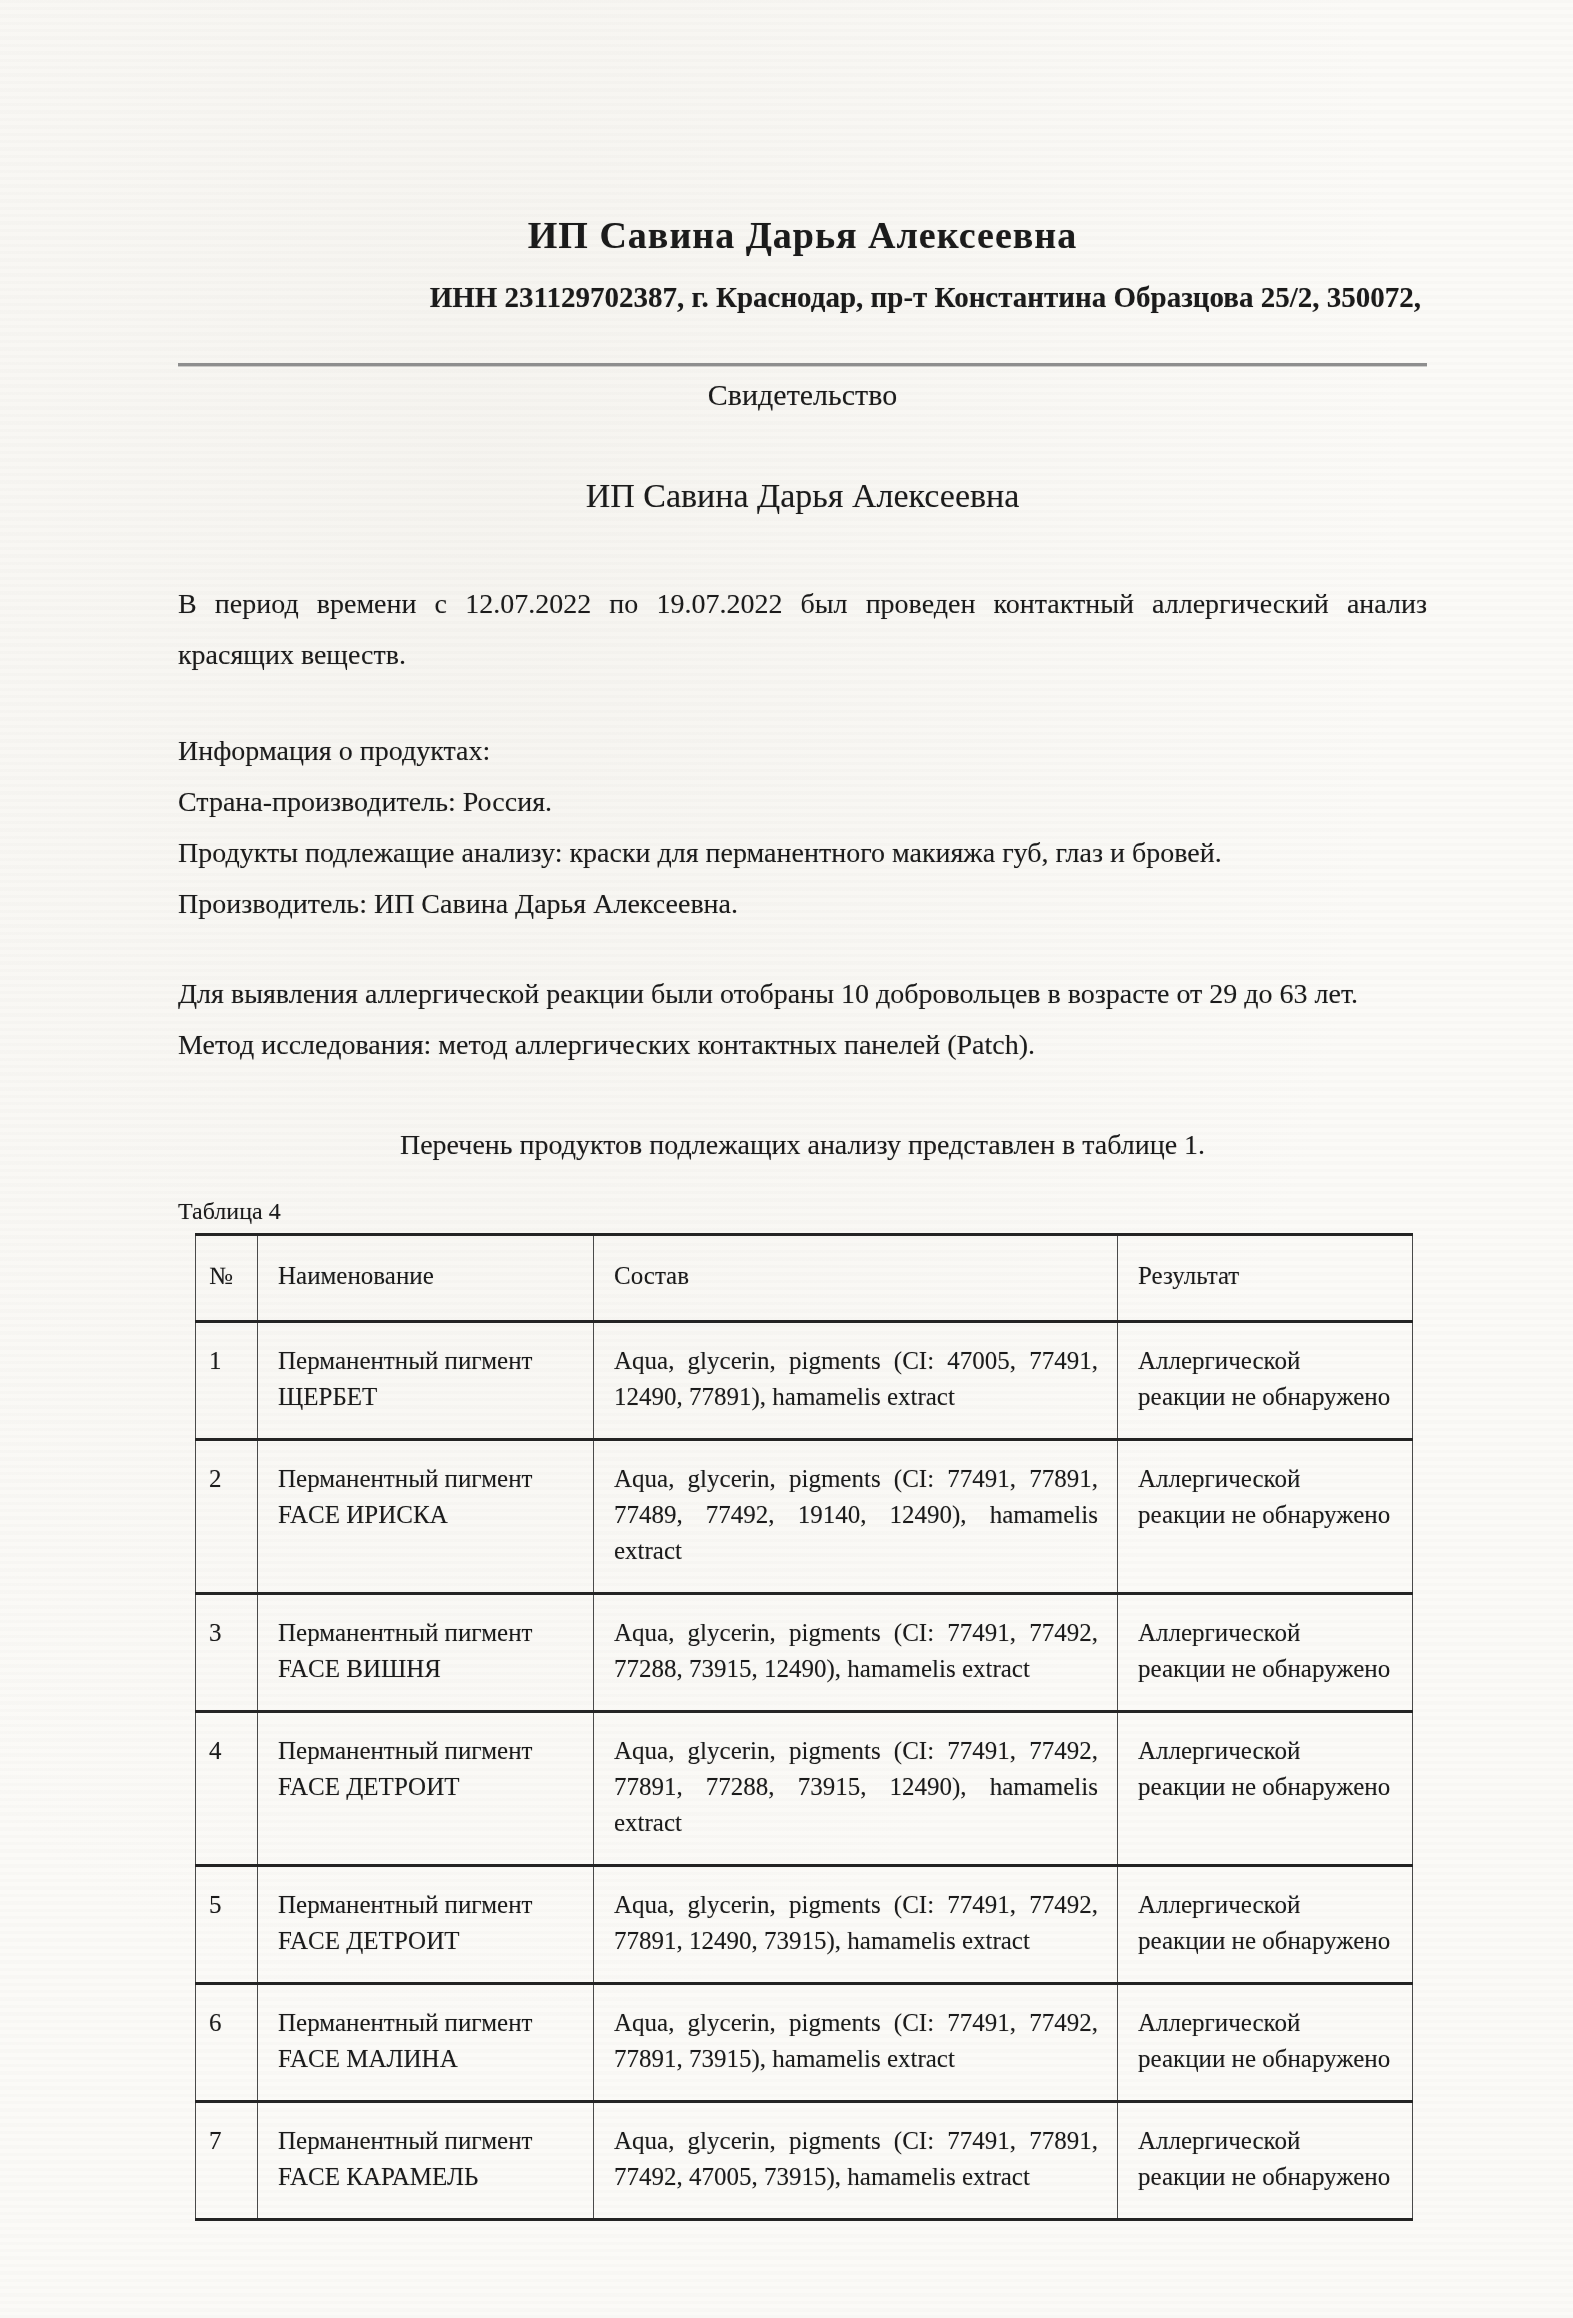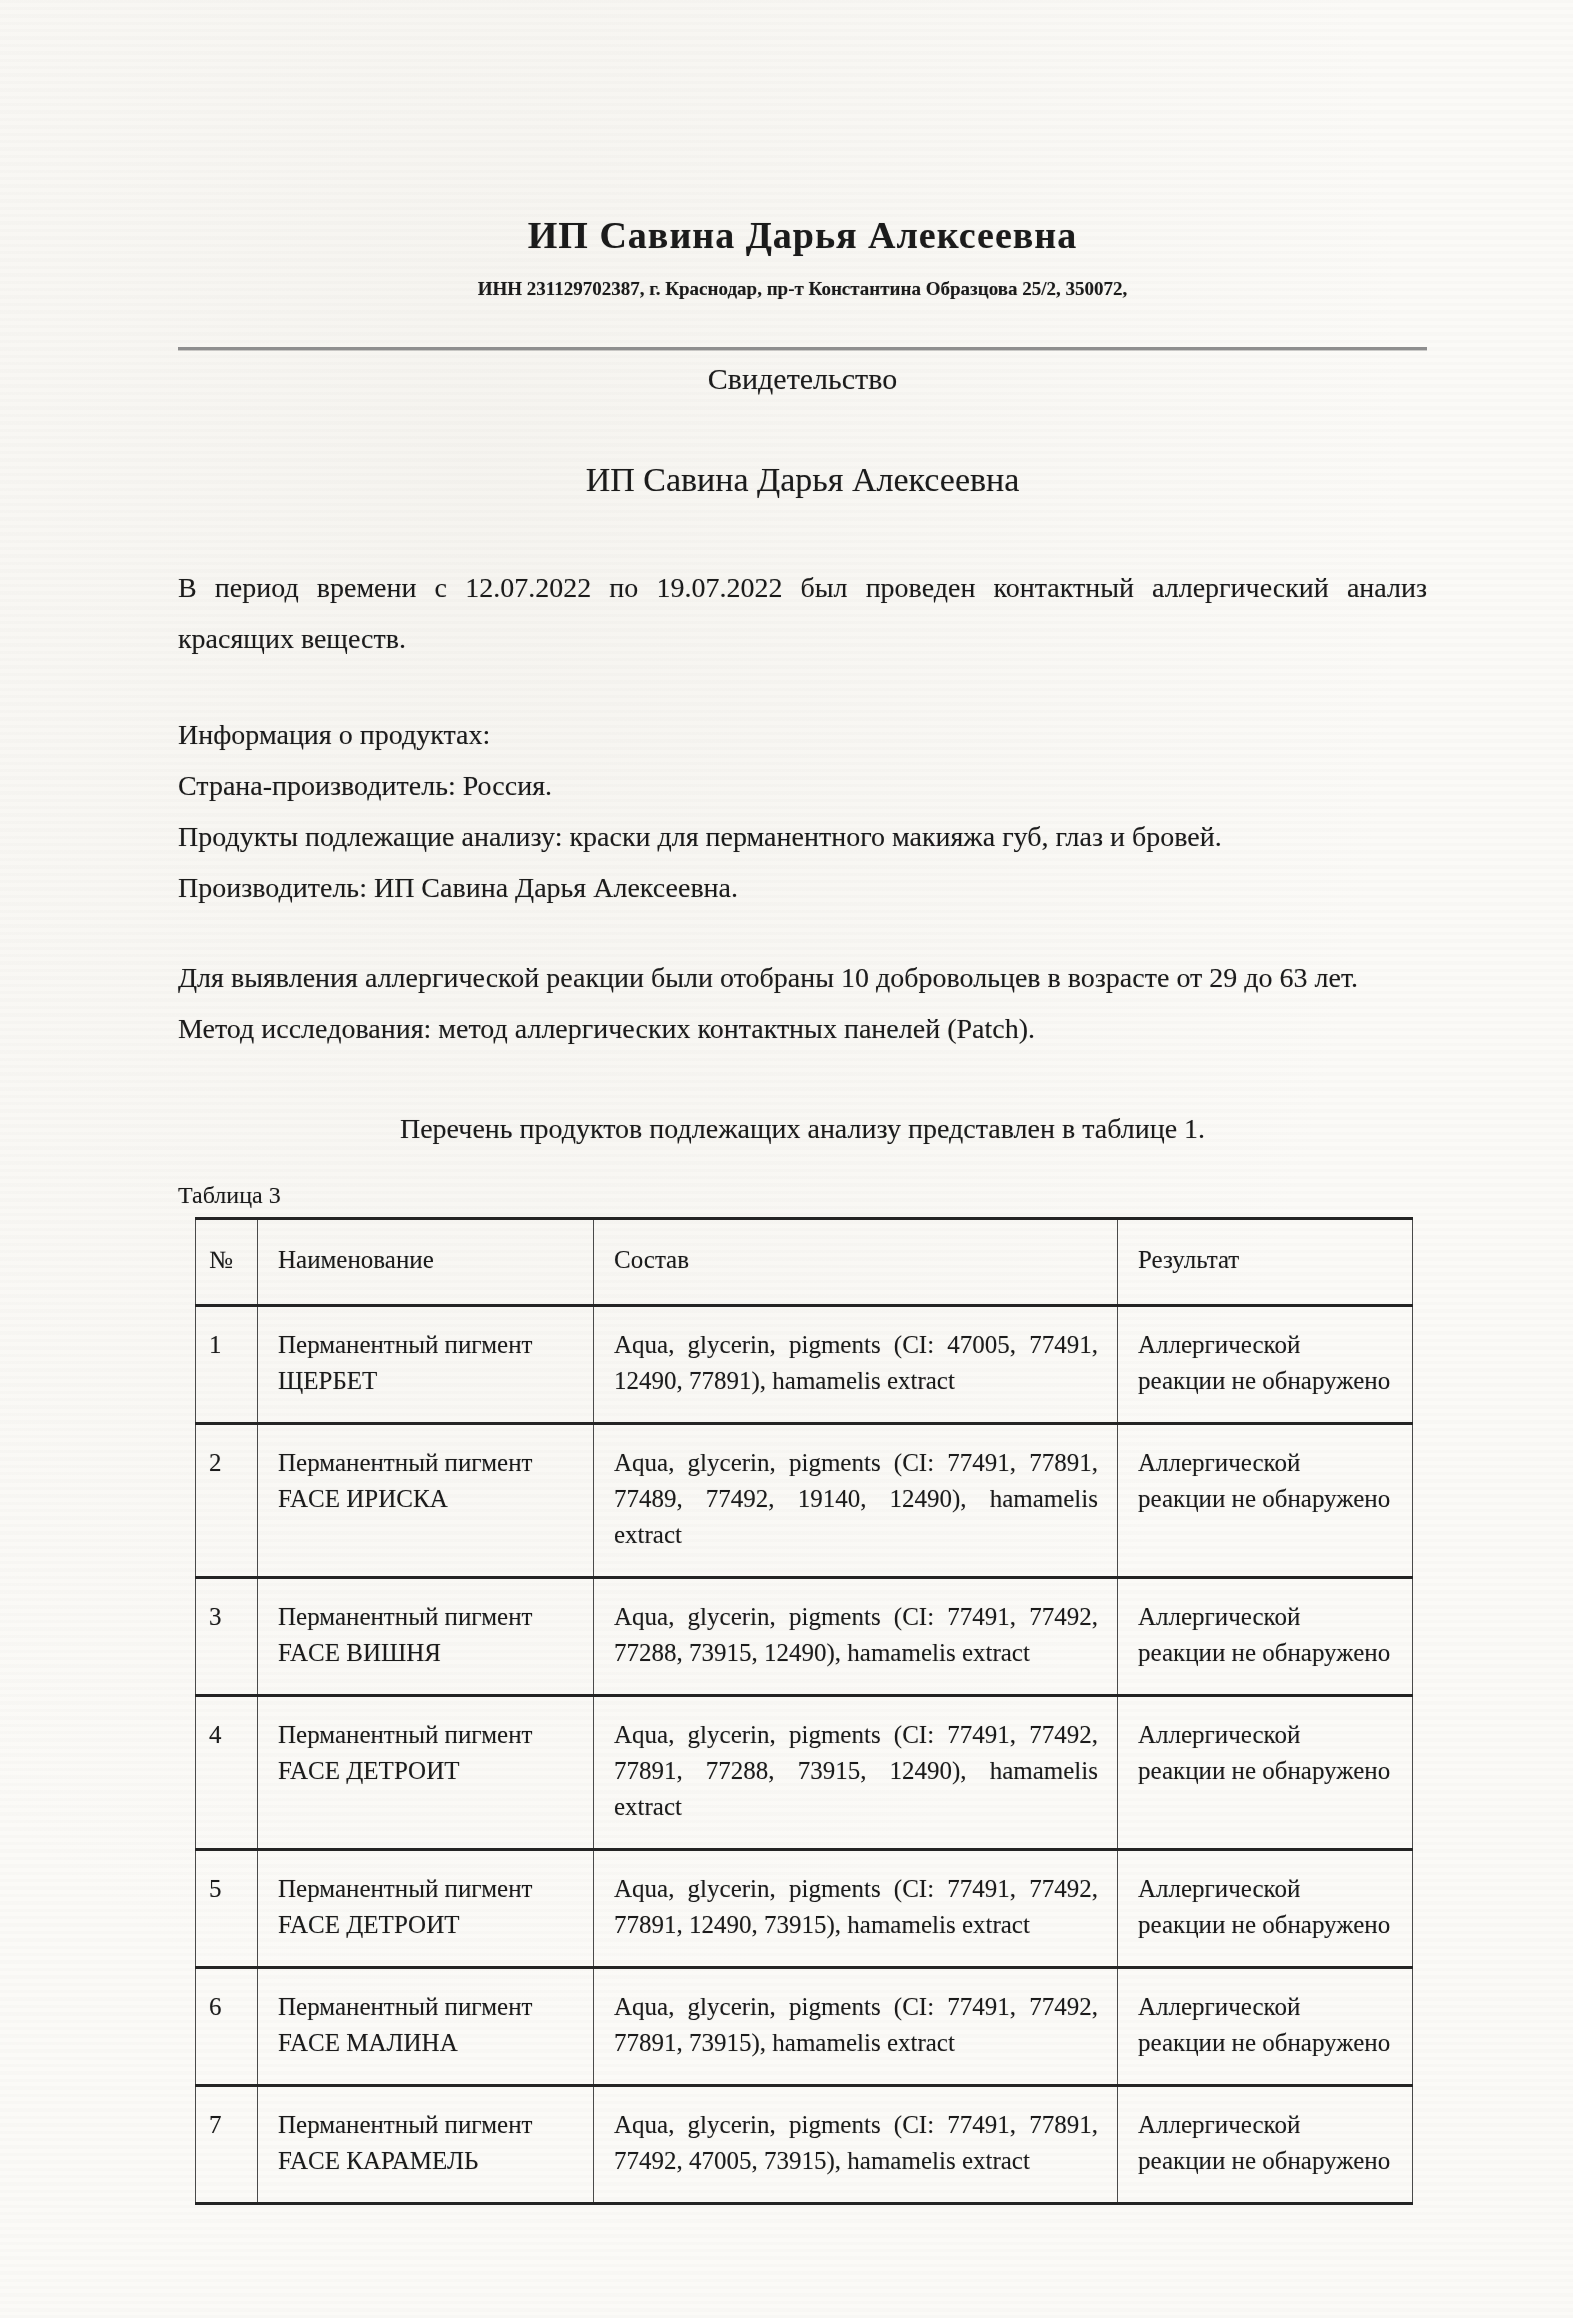--- a/index.html
+++ b/index.html
@@ -37,24 +37,25 @@
   }
   .letterhead .company {
     font-size: 38px;
     font-weight: bold;
     letter-spacing: 1px;
     line-height: 1.25;
     margin: 0;
   }
   .letterhead .address,
   .letterhead .contact {
-    font-size: 19px;
+    font-size: 29px;
     font-weight: bold;
     line-height: 1.62;
-    margin: 15px;
+    margin: 6px;
+    text-align: right;
   }
   .letterhead .address { margin-top: 14px; }
   .divider {
     border: none;
     border-top: 3px solid #8e8e8e;
     box-shadow: 0 1px 0.5px rgba(120,120,120,0.35);
     margin: 43px 0 0 0;
     width: 100%;
     height: 0;
   }
@@ -152,21 +153,21 @@
     <div>Производитель: ИП Савина Дарья Алексеевна.</div>
   </div>
 
   <div class="body-text para-study">
     <div>Для выявления аллергической реакции были отобраны 10 добровольцев в возрасте от 29 до 63 лет.</div>
     <div>Метод исследования: метод аллергических контактных панелей (Patch).</div>
   </div>
 
   <p class="body-text para-tableref">Перечень продуктов подлежащих анализу представлен в таблице 1.</p>
 
-  <div class="table-caption">Таблица 3</div>
+  <div class="table-caption">Таблица 4</div>
 
   <table class="cert-table">
     <colgroup>
       <col class="c-num">
         <col class="c-name">
         <col class="c-comp">
         <col class="c-result">
     </colgroup>
     <thead>
       <tr>

